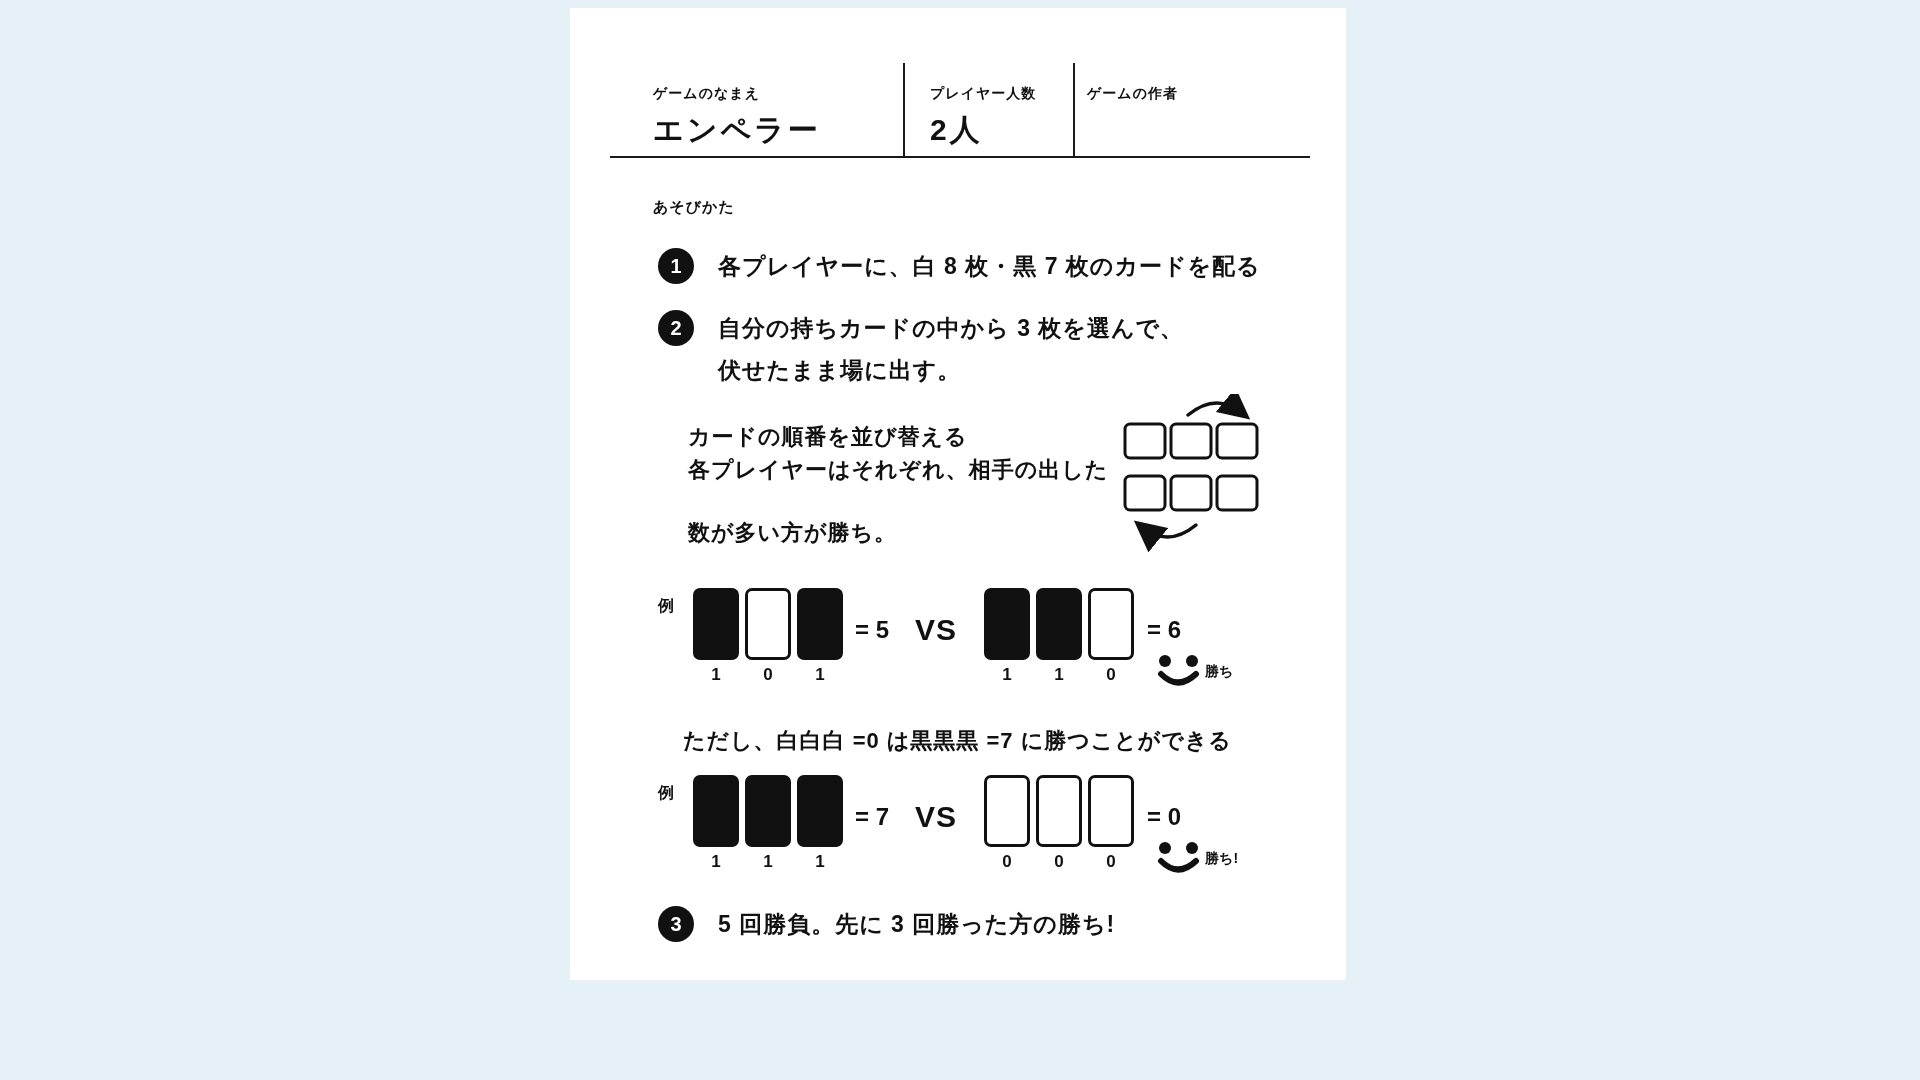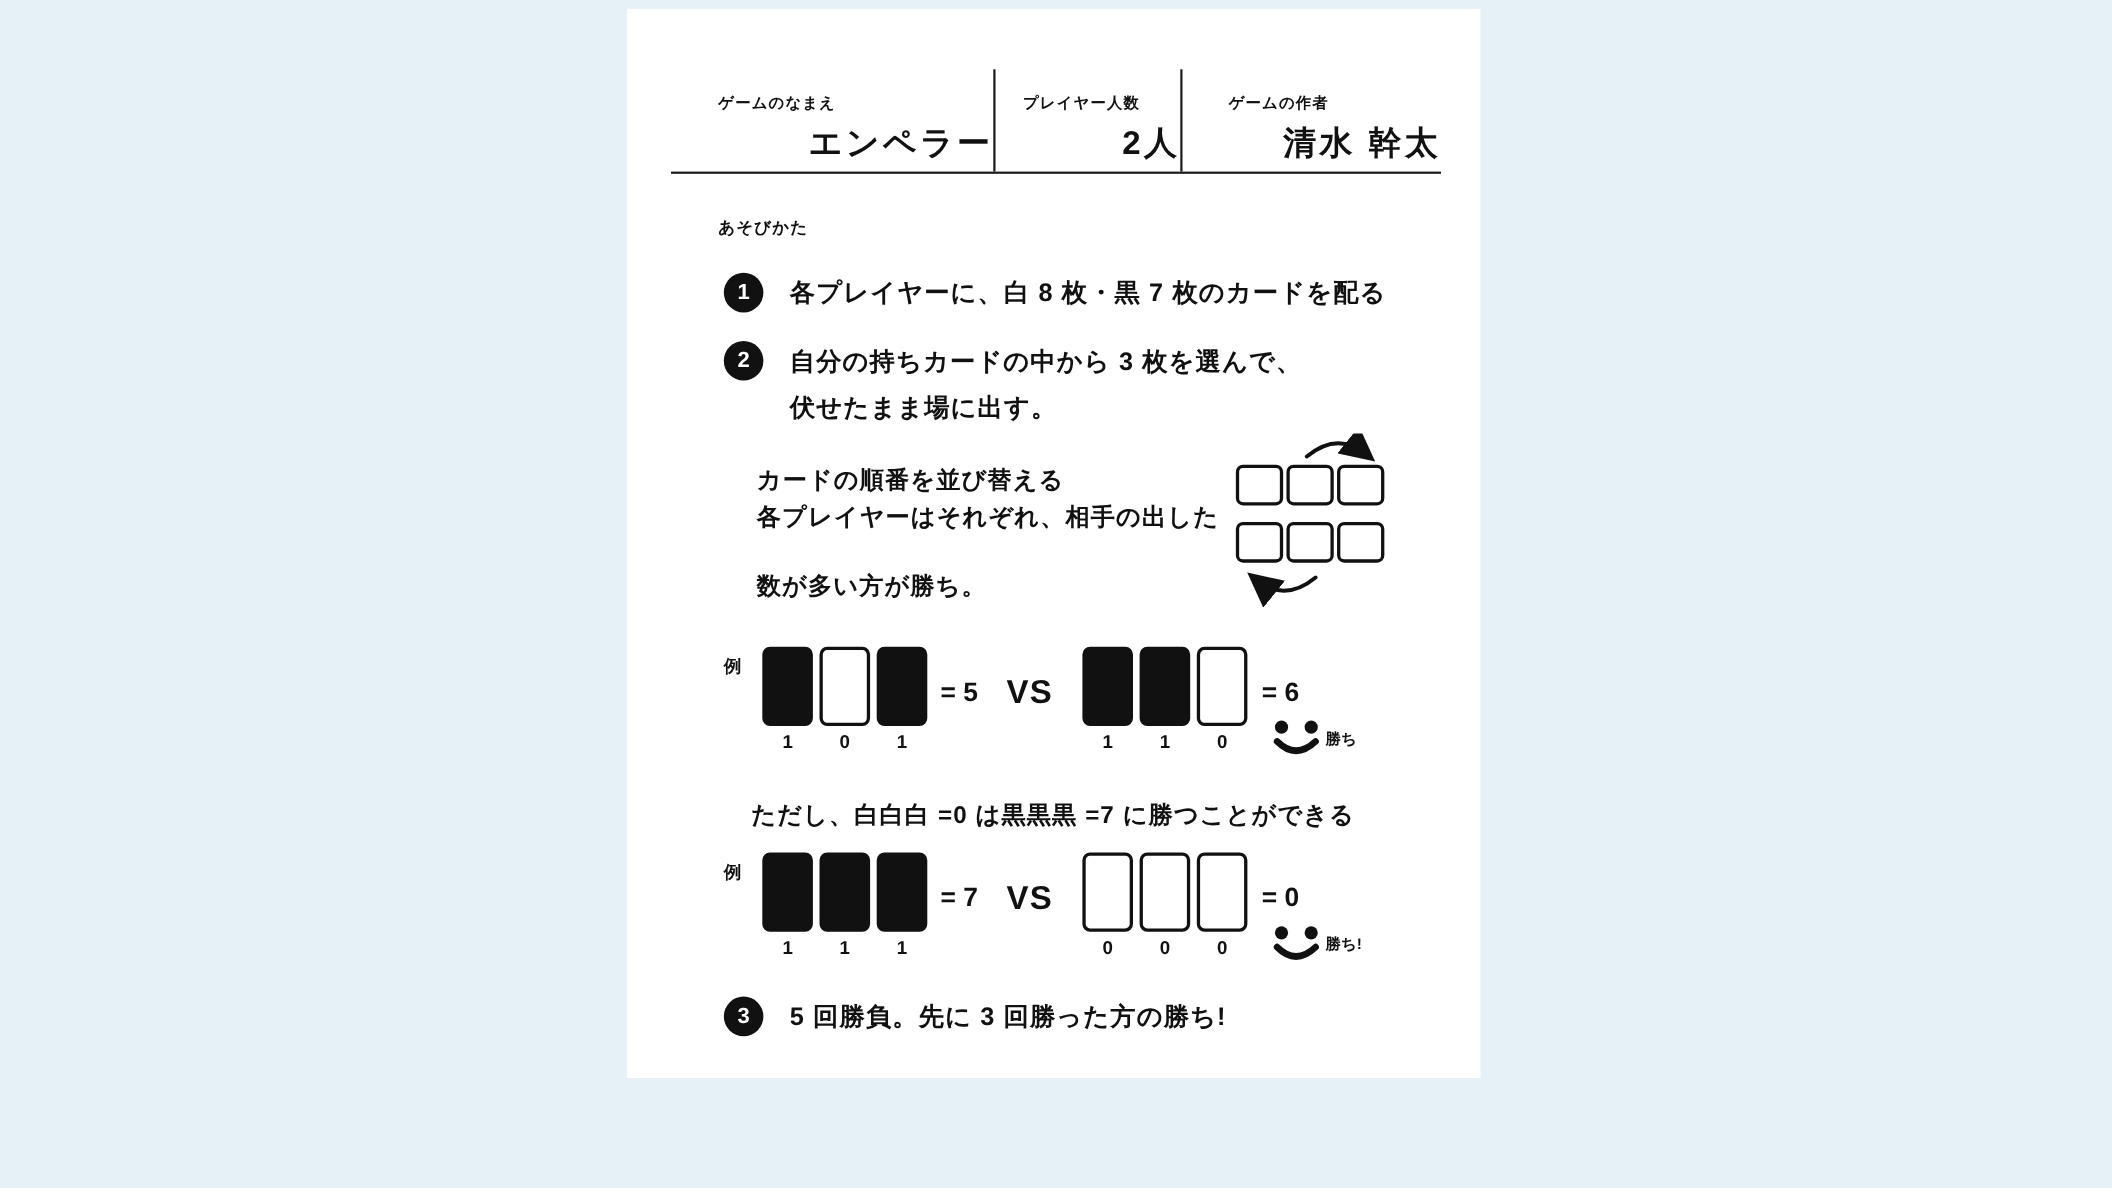--- a/index.html
+++ b/index.html
@@ -14,23 +14,23 @@
     background:#ffffff;
   }
   
   .header-row {
     position:absolute; left:40px; top:55px; width:700px; height:93px;
     display:flex; border-bottom:2px solid #1a1a1a;
   }
   .hcol { box-sizing:border-box; padding-top:22px; }
   .hcol-1 { width:293px; padding-left:43px; }
   .hcol-2 { width:170px; padding-left:25px; border-left:2px solid #1a1a1a; }
-  .hcol-3 { width:237px; padding-left:42px; border-left:2px solid #1a1a1a; }
+  .hcol-3 { width:237px; padding-left:12px; border-left:2px solid #1a1a1a; }
   .hlabel { font-size:14px; font-weight:bold; letter-spacing:1px; }
-  .hvalue { font-size:30px; font-weight:bold; margin-top:7px; letter-spacing:3px; white-space:nowrap;text-align:right; }
+  .hvalue { font-size:30px; font-weight:bold; margin-top:7px; letter-spacing:3px; white-space:nowrap; }
   .section-label { position:absolute; left:83px; top:190px; font-size:15px; font-weight:bold; letter-spacing:1px; }
   
   .step { position:absolute; display:flex; align-items:flex-start; }
   .badge {
     width:36px; height:36px; border-radius:50%; background:#111; color:#fff;
     font-size:20px; font-weight:bold; display:flex; align-items:center; justify-content:center;
     flex:none;
   }
   .step-text { font-size:23px; font-weight:bold; margin-left:24px; line-height:36px; letter-spacing:1px; white-space:nowrap; }
   .step-1 { left:88px; top:240px; }
@@ -72,21 +72,20 @@
     <div class="hcol hcol-1">
       <div class="hlabel">ゲームのなまえ</div>
       <div class="hvalue">エンペラー</div>
     </div>
     <div class="hcol hcol-2">
       <div class="hlabel">プレイヤー人数</div>
       <div class="hvalue">2人</div>
     </div>
     <div class="hcol hcol-3">
       <div class="hlabel">ゲームの作者</div>
-      <div class="hvalue">清水 幹太</div>
     </div>
   </div>
 
   <div class="section-label">あそびかた</div>
 
   <div class="step step-1">
     <div class="badge">1</div>
     <div class="step-text">各プレイヤーに、白 8 枚・黒 7 枚のカードを配る</div>
   </div>
 

